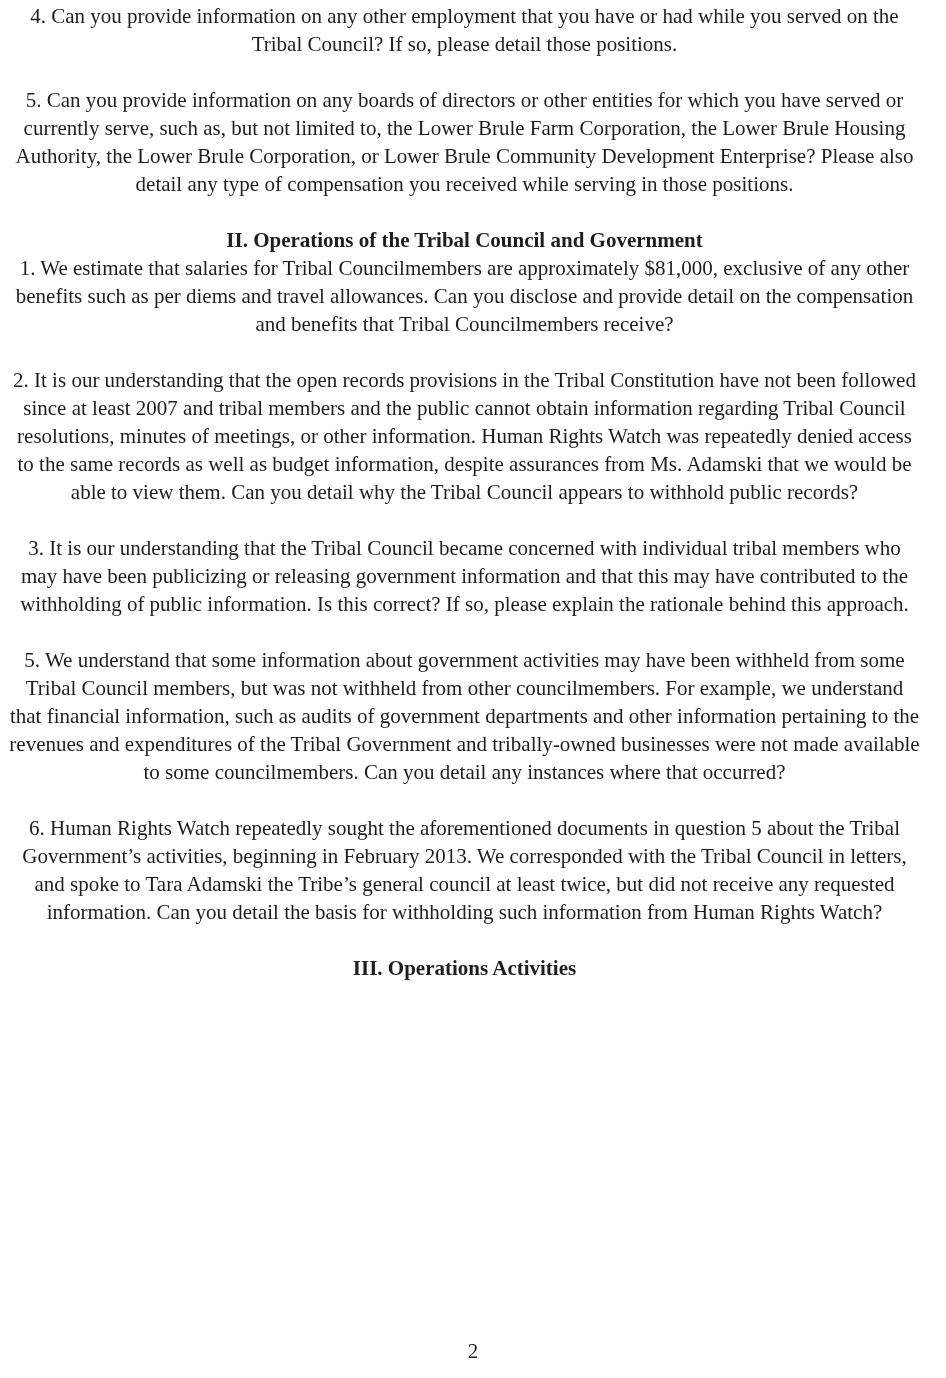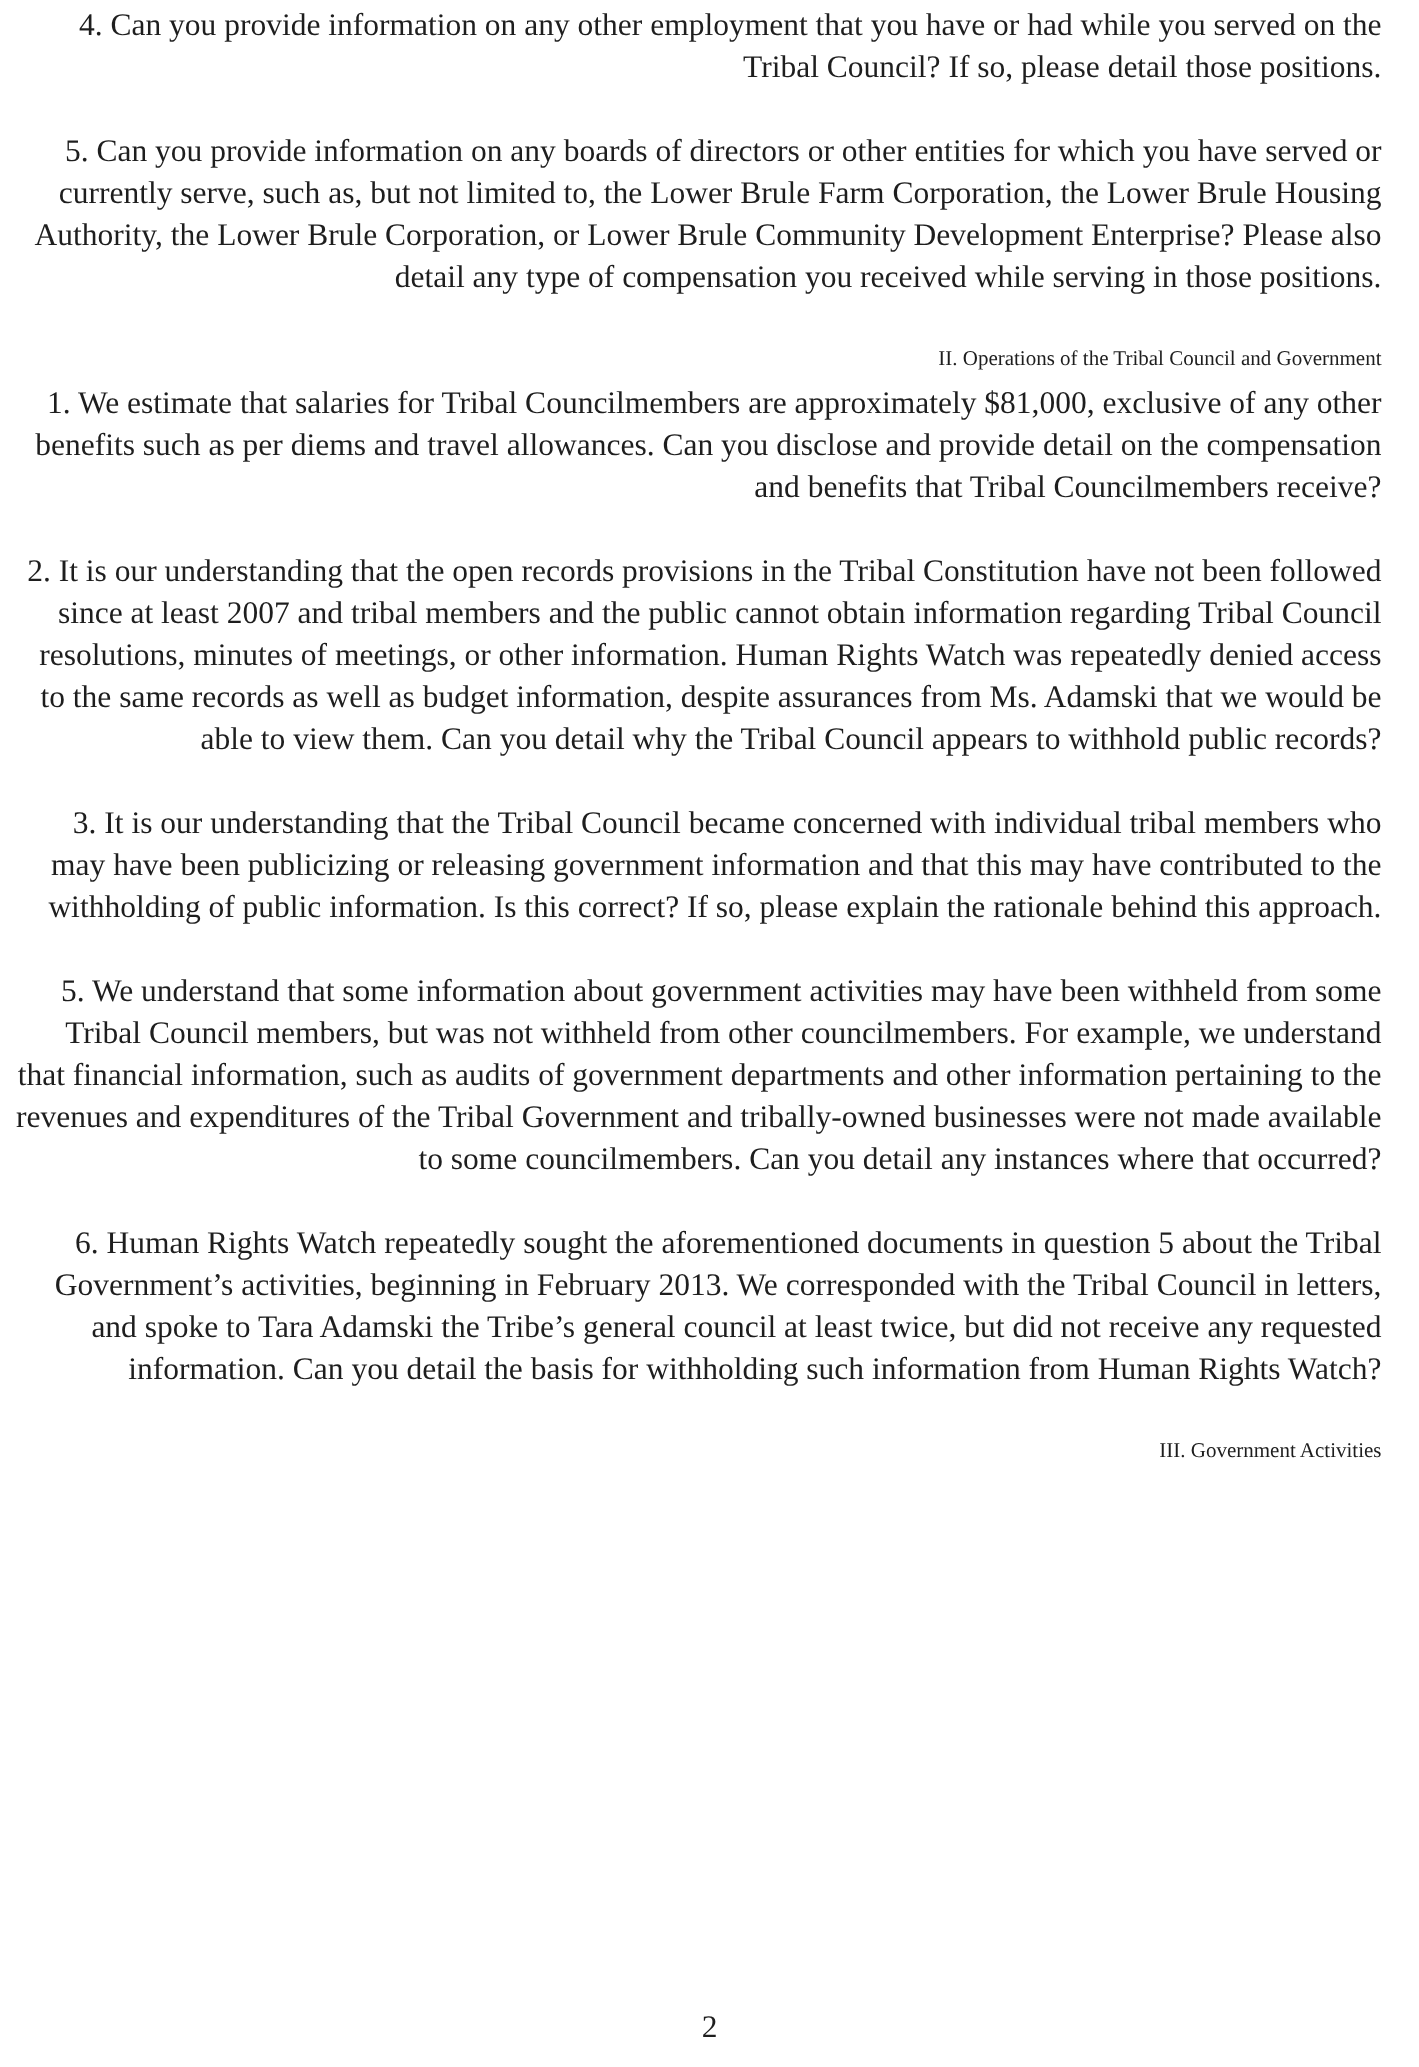--- a/index.html
+++ b/index.html
@@ -15,32 +15,32 @@
     font-family: "Liberation Serif", "DejaVu Serif", serif;
     color: #1e1e1e;
     font-size: 21px;
     line-height: 28px;
   }
   .doc-body {
     position: absolute;
     top: 2px;
     left: 8px;
     width: 913px;
-    text-align: right;
+    text-align: center;
   }
   p.paragraph {
     margin: 0 0 28px 0;
     padding: 0;
   }
   h2.heading {
     margin: 0;
     padding: 0;
-    font-size: 14px;
+    font-size: 21px;
     line-height: 28px;
-    font-weight: normal;
+    font-weight: bold;
   }
   .page-footer {
     position: absolute;
     top: 1337px;
     left: 0;
     width: 946px;
     text-align: center;
     font-size: 21px;
     line-height: 28px;
   }
@@ -51,18 +51,18 @@
 <main>
   <div class="doc-body">
       <p class="paragraph">4. Can you provide information on any other employment that you have or had while you served on the Tribal Council? If so, please detail those positions.</p>
       <p class="paragraph">5. Can you provide information on any boards of directors or other entities for which you have served or currently serve, such as, but not limited to, the Lower Brule Farm Corporation, the Lower Brule Housing Authority, the Lower Brule Corporation, or Lower Brule Community Development Enterprise? Please also detail any type of compensation you received while serving in those positions.</p>
       <h2 class="heading">II. Operations of the Tribal Council and Government</h2>
       <p class="paragraph">1. We estimate that salaries for Tribal Councilmembers are approximately $81,000, exclusive of any other benefits such as per diems and travel allowances. Can you disclose and provide detail on the compensation and benefits that Tribal Councilmembers receive?</p>
       <p class="paragraph">2. It is our understanding that the open records provisions in the Tribal Constitution have not been followed since at least 2007 and tribal members and the public cannot obtain information regarding Tribal Council resolutions, minutes of meetings, or other information. Human Rights Watch was repeatedly denied access to the same records as well as budget information, despite assurances from Ms. Adamski that we would be able to view them. Can you detail why the Tribal Council appears to withhold public records?</p>
       <p class="paragraph">3. It is our understanding that the Tribal Council became concerned with individual tribal members who may have been publicizing or releasing government information and that this may have contributed to the withholding of public information. Is this correct? If so, please explain the rationale behind this approach.</p>
       <p class="paragraph">5. We understand that some information about government activities may have been withheld from some Tribal Council members, but was not withheld from other councilmembers. For example, we understand that financial information, such as audits of government departments and other information pertaining to the revenues and expenditures of the Tribal Government and tribally-owned businesses were not made available to some councilmembers. Can you detail any instances where that occurred?</p>
       <p class="paragraph">6. Human Rights Watch repeatedly sought the aforementioned documents in question 5 about the Tribal Government’s activities, beginning in February 2013. We corresponded with the Tribal Council in letters, and spoke to Tara Adamski the Tribe’s general council at least twice, but did not receive any requested information. Can you detail the basis for withholding such information from Human Rights Watch?</p>
-      <h2 class="heading">III. Government Activities</h2>
+      <h2 class="heading">III. Operations Activities</h2>
     </div>
   <div class="page-footer">
     <span>2</span>
   </div>
 </main>
 
 </body></html>

